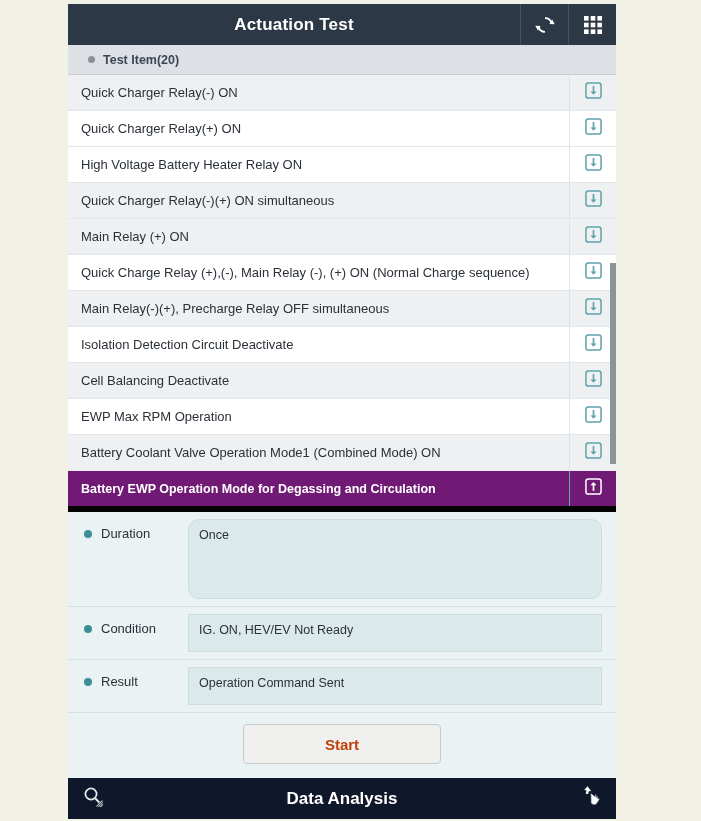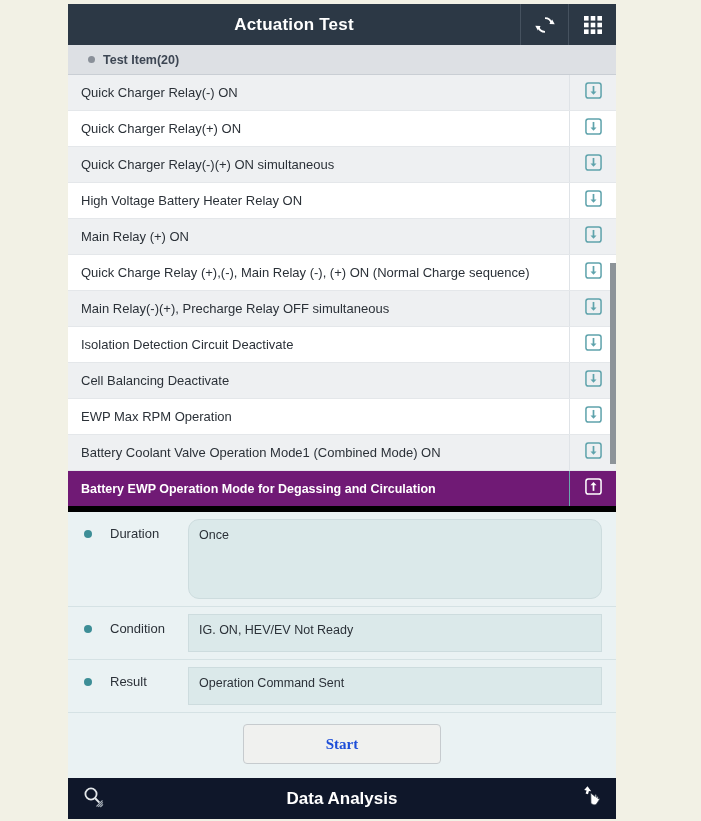--- a/index.html
+++ b/index.html
@@ -148,21 +148,20 @@
   .detail-row.tall { }
   .detail-label {
     width: 104px;
     min-width: 104px;
     display: flex;
     align-items: center;
     padding-left: 16px;
     padding-top: 7px;
     font-size: 13px;
     color: #2b3138;
-    gap: 9px;
   }
   .bullet-teal {
     width: 8px; height: 8px; border-radius: 50%;
     background: #3d8e96;
     margin-right: 9px;
     flex: none;
   }
   .detail-field {
     flex: 1;
     background: #dbe9ea;
@@ -181,24 +180,24 @@
     align-items: center;
     justify-content: center;
     background: #eaf2f3;
   }
   .start-btn {
     width: 198px;
     height: 40px;
     background: #f0f1ef;
     border: 1px solid #c6cbce;
     border-radius: 4px;
-    font-family: Liberation Serif, serif;
+    font-family: Liberation Sans, sans-serif;
     font-size: 15px;
     font-weight: bold;
-    color: #1d4ed8;
+    color: #c2410c;
     cursor: pointer;
     display: flex;
     align-items: center;
     justify-content: center;
   }
 
   
   .bottombar {
     height: 41px;
     min-height: 41px;
@@ -278,32 +277,32 @@
       <div class="row">
         <div class="row-label">Quick Charger Relay(+) ON</div>
         <div class="row-action">
           <span><svg width="17" height="17" viewBox="0 0 18 18">
               <rect x="1" y="1" width="16" height="16" rx="2.5" ry="2.5" fill="none" stroke="#5fa3ac" stroke-width="1.6"></rect>
               <line x1="9" y1="4.2" x2="9" y2="11.2" stroke="#5fa3ac" stroke-width="1.8"></line>
               <polygon points="5.8,10.0 12.2,10.0 9,13.6" fill="#5fa3ac"></polygon>
             </svg></span>
         </div>
       </div>
+      <div class="row">
+        <div class="row-label">High Voltage Battery Heater Relay ON</div>
+        <div class="row-action">
+          <span><svg width="17" height="17" viewBox="0 0 18 18">
+              <rect x="1" y="1" width="16" height="16" rx="2.5" ry="2.5" fill="none" stroke="#5fa3ac" stroke-width="1.6"></rect>
+              <line x1="9" y1="4.2" x2="9" y2="11.2" stroke="#5fa3ac" stroke-width="1.8"></line>
+              <polygon points="5.8,10.0 12.2,10.0 9,13.6" fill="#5fa3ac"></polygon>
+            </svg></span>
+        </div>
+      </div>
       <div class="row alt">
         <div class="row-label">Quick Charger Relay(-)(+) ON simultaneous</div>
-        <div class="row-action">
-          <span><svg width="17" height="17" viewBox="0 0 18 18">
-              <rect x="1" y="1" width="16" height="16" rx="2.5" ry="2.5" fill="none" stroke="#5fa3ac" stroke-width="1.6"></rect>
-              <line x1="9" y1="4.2" x2="9" y2="11.2" stroke="#5fa3ac" stroke-width="1.8"></line>
-              <polygon points="5.8,10.0 12.2,10.0 9,13.6" fill="#5fa3ac"></polygon>
-            </svg></span>
-        </div>
-      </div>
-      <div class="row">
-        <div class="row-label">High Voltage Battery Heater Relay ON</div>
         <div class="row-action">
           <span><svg width="17" height="17" viewBox="0 0 18 18">
               <rect x="1" y="1" width="16" height="16" rx="2.5" ry="2.5" fill="none" stroke="#5fa3ac" stroke-width="1.6"></rect>
               <line x1="9" y1="4.2" x2="9" y2="11.2" stroke="#5fa3ac" stroke-width="1.8"></line>
               <polygon points="5.8,10.0 12.2,10.0 9,13.6" fill="#5fa3ac"></polygon>
             </svg></span>
         </div>
       </div>
       <div class="row alt">
         <div class="row-label">Main Relay (+) ON</div>

